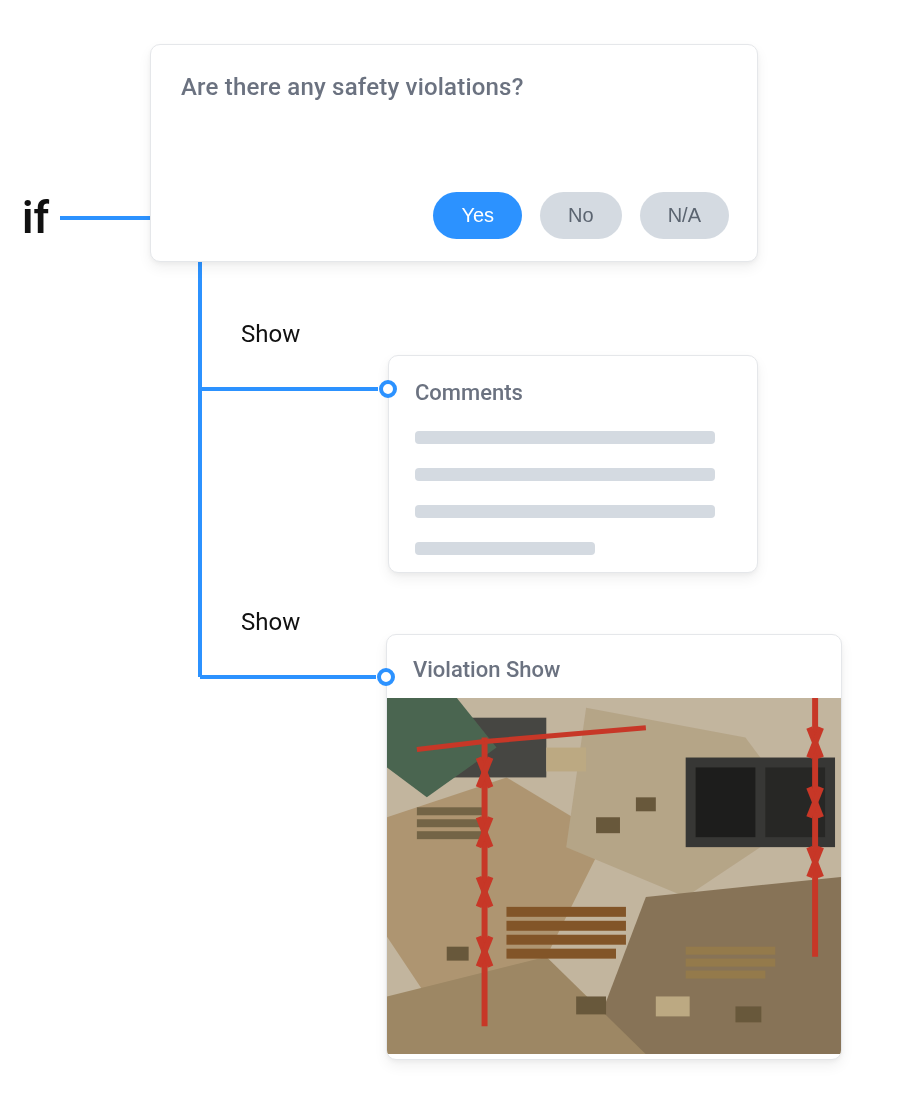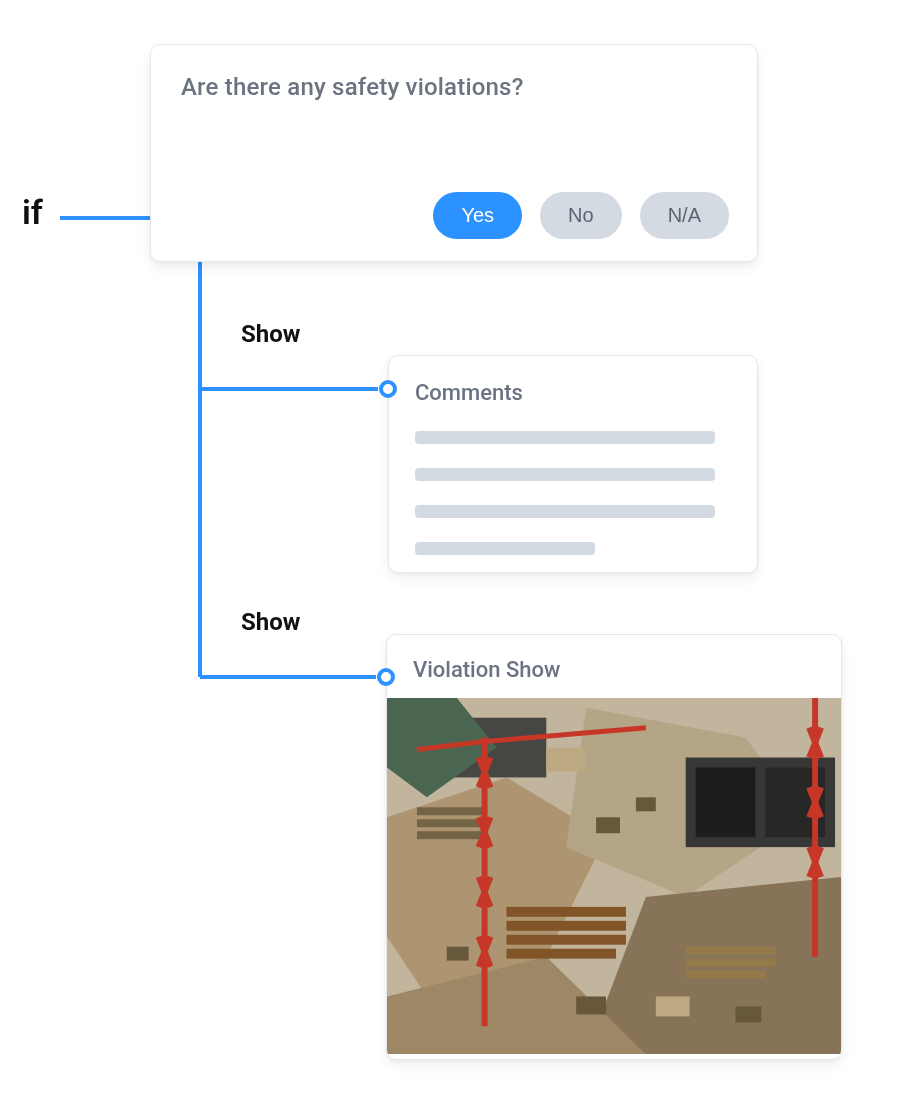--- a/index.html
+++ b/index.html
@@ -43,22 +43,22 @@
   .ph-w4 { width: 180px; }
 
   .photo-card {
     left: 386px; top: 634px; width: 456px; height: 426px; overflow: hidden;
   }
   .photo-header { padding: 22px 26px 16px 26px; }
   .photo-area { position: relative; width: 100%; height: calc(100% - 68px); }
   .photo-svg { display: block; width: 100%; height: 100%; }
 
   
-  .label { position: absolute; font-weight: 700; color: #111111; }
-  .label-if { left: 22px; top: 192px; font-size: 34px; font-weight: 600; }
+  .label { position: absolute; font-weight: 400; color: #111111; }
+  .label-if { left: 22px; top: 192px; font-size: 44px; font-weight: 600; }
   .label-show1 { left: 241px; top: 320px; font-size: 24px; }
   .label-show2 { left: 241px; top: 608px; font-size: 24px; }
 
   
   .connectors { position: absolute; left: 0; top: 0; width: 900px; height: 1108px; pointer-events: none; }
   .card, .label { z-index: 2; }
   .connectors { z-index: 1; }
   .node-circle { z-index: 3; position: absolute; width: 18px; height: 18px; background: #ffffff; border: 4px solid #2c92ff; border-radius: 50%; }
   .node1 { left: 379px; top: 380px; }
   .node2 { left: 377px; top: 668px; }

